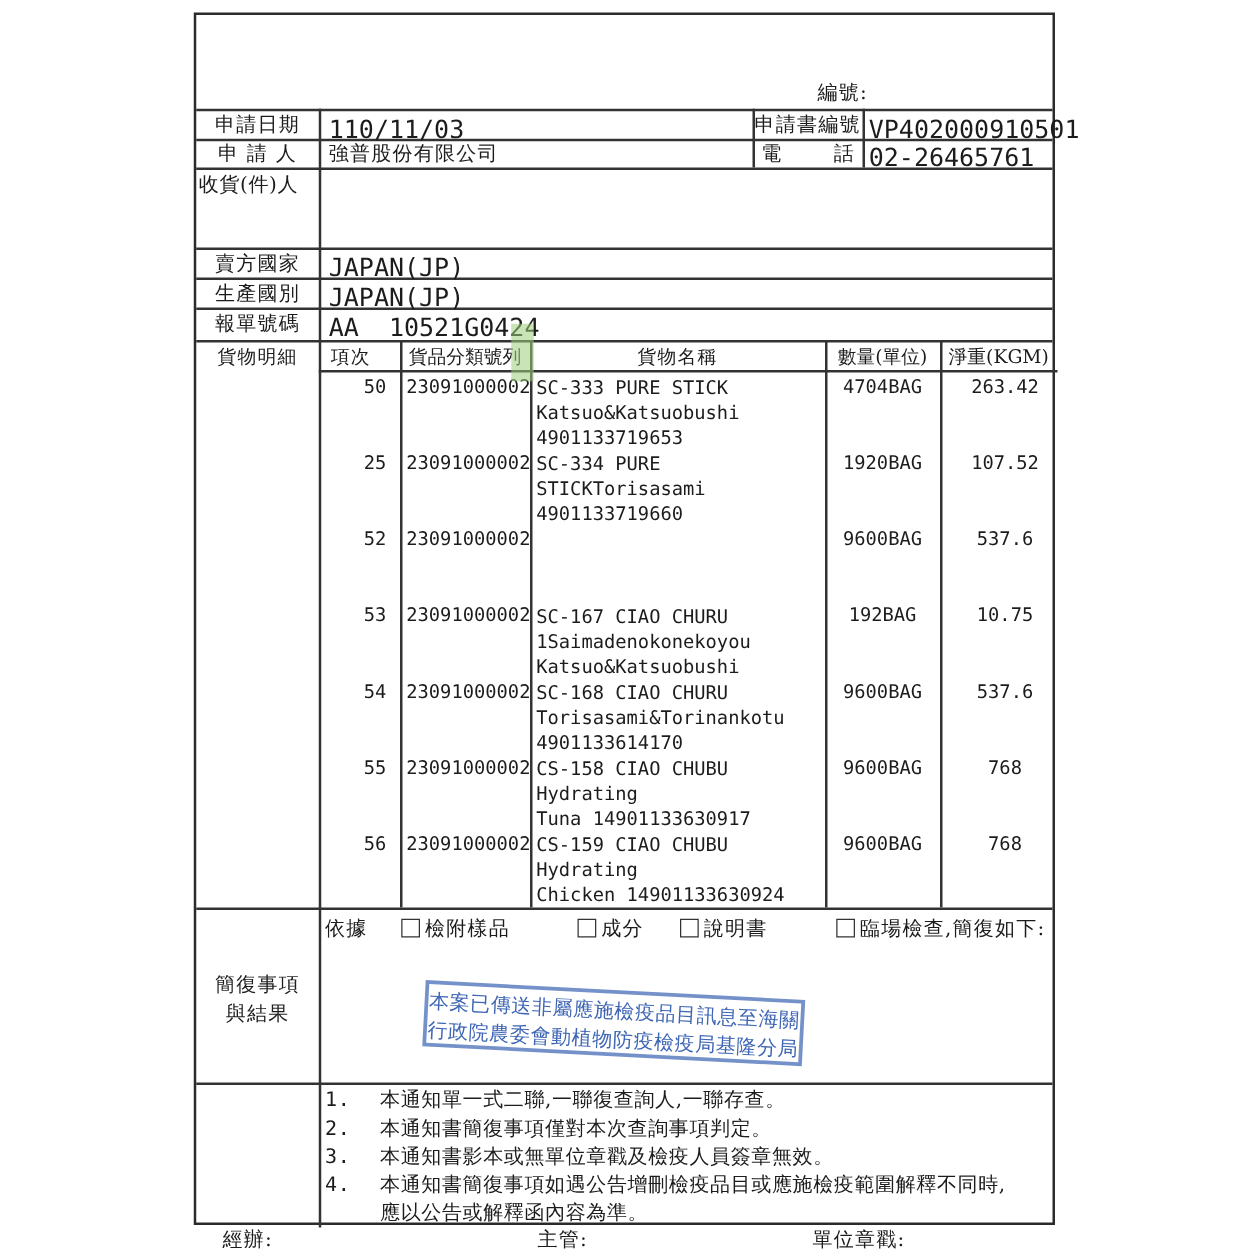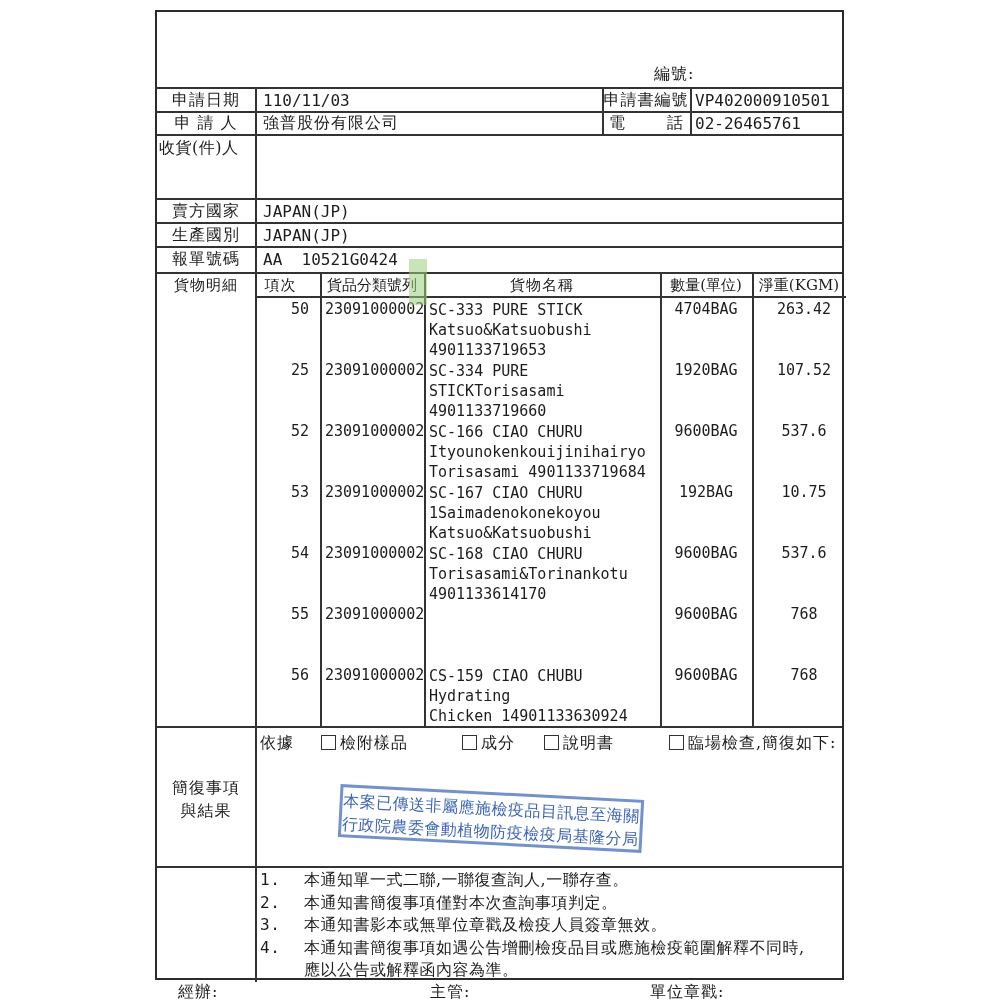--- a/index.html
+++ b/index.html
@@ -9,21 +9,21 @@
   .doc {
     position:absolute; left:155px; top:10px; width:689px; height:970px;
     border:2.5px solid #2b2b2b; background:#fff;
   }
   .hline { position:absolute; left:0; width:100%; height:1.5px; background:#333; }
   .hline.part { left:98px; width:591px; }
   .vline { position:absolute; top:0; width:1.5px; background:#333; }
 
   .abs { position:absolute; }
   .cjk { font-size:16px; letter-spacing:1px; white-space:nowrap; }
-  .mono { font-family:"DejaVu Sans Mono","Liberation Mono",monospace; font-size:16px; white-space:pre; }
+  .mono { font-family:"DejaVu Sans Mono","Liberation Mono",monospace; font-size:20px; white-space:pre; }
   .center { text-align:center; }
   .spread { text-align:justify; text-align-last:justify; letter-spacing:0; }
 
   .title {
     position:absolute; left:0; top:16px; width:100%; text-align:center;
     font-size:22px; font-weight:bold; letter-spacing:2.5px; white-space:nowrap;
   }
   .serial { position:absolute; left:497px; top:52px; font-size:16px; letter-spacing:1px; }
 
   .item-row { position:absolute; left:98px; width:591px; height:61px; }
@@ -128,23 +128,20 @@
     <div class="seq mono mono15">25</div>
     <div class="code mono mono15">23091000002</div>
     <div class="name mono mono15">SC-334 PURE STICKTorisasami
 4901133719660</div>
     <div class="qty mono mono15">1920BAG</div>
     <div class="wgt mono mono15">107.52</div>
   </div>
   <div class="item-row" style="top:408px">
     <div class="seq mono mono15">52</div>
     <div class="code mono mono15">23091000002</div>
-    <div class="name mono mono15">SC-166 CIAO CHURU
-Ityounokenkouijinihairyo
-Torisasami 4901133719684</div>
     <div class="qty mono mono15">9600BAG</div>
     <div class="wgt mono mono15">537.6</div>
   </div>
   <div class="item-row" style="top:469px">
     <div class="seq mono mono15">53</div>
     <div class="code mono mono15">23091000002</div>
     <div class="name mono mono15">SC-167 CIAO CHURU
 1Saimadenokonekoyou
 Katsuo&amp;Katsuobushi</div>
     <div class="qty mono mono15">192BAG</div>
@@ -155,20 +152,22 @@
     <div class="code mono mono15">23091000002</div>
     <div class="name mono mono15">SC-168 CIAO CHURU
 Torisasami&amp;Torinankotu
 4901133614170</div>
     <div class="qty mono mono15">9600BAG</div>
     <div class="wgt mono mono15">537.6</div>
   </div>
   <div class="item-row" style="top:591px">
     <div class="seq mono mono15">55</div>
     <div class="code mono mono15">23091000002</div>
+    <div class="name mono mono15">CS-158 CIAO CHUBU Hydrating
+Tuna 14901133630917</div>
     <div class="qty mono mono15">9600BAG</div>
     <div class="wgt mono mono15">768</div>
   </div>
   <div class="item-row" style="top:652px">
     <div class="seq mono mono15">56</div>
     <div class="code mono mono15">23091000002</div>
     <div class="name mono mono15">CS-159 CIAO CHUBU Hydrating
 Chicken 14901133630924</div>
     <div class="qty mono mono15">9600BAG</div>
     <div class="wgt mono mono15">768</div>

